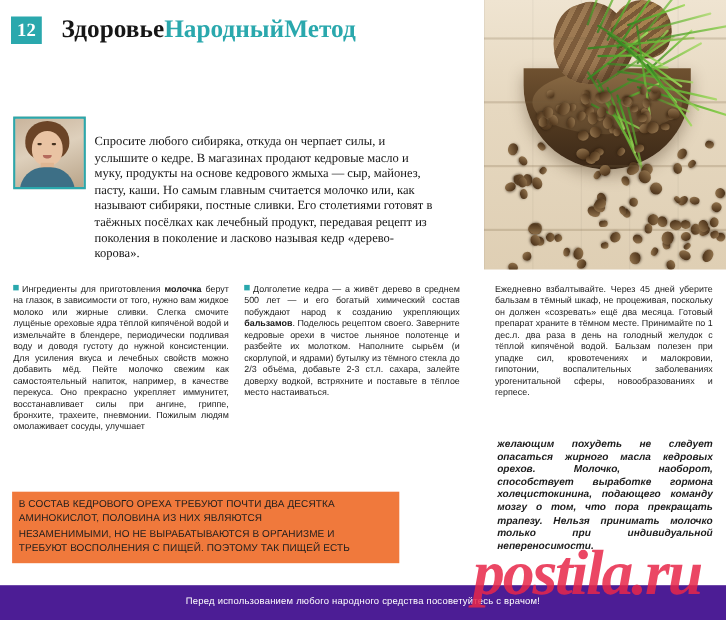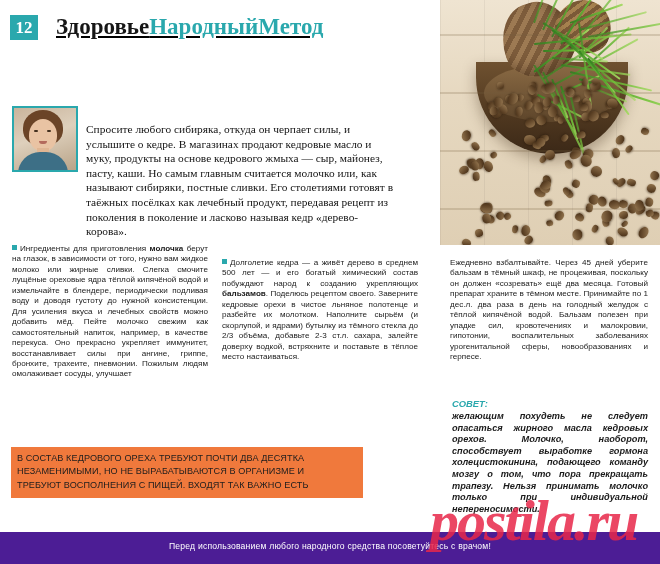--- a/index.html
+++ b/index.html
@@ -26,21 +26,20 @@
     text-align:center;
     letter-spacing:0px;
   }
   .masthead{
     position:absolute;left:56px;top:4px;
     font-family:"Liberation Serif", serif;
     font-weight:bold;
     font-size:23px;
     line-height:30px;
     white-space:nowrap;
-    text-decoration:underline;
   }
   .masthead .m-dark{color:#161616;}
   .masthead .m-teal{color:#2aa8ad;}
 
   
   .title{
     position:absolute;left:8px;top:36px;
     font-family:"Liberation Serif", serif;
     font-style:italic;
     font-weight:normal;
@@ -148,21 +147,21 @@
     line-height:10.45px;
     color:#1a1a1a;
     text-align:justify;
   }
   .col p{margin:0 0 8px 0;}
   .col b{font-weight:bold;}
   .sq{
     display:inline-block;width:5px;height:5px;
     background:#2aa8ad;margin-right:3px;vertical-align:1px;
   }
-  #col1{left:12px;top:244px;width:196px;}
+  #col1{left:12px;top:258px;width:196px;}
   #col2{left:222px;top:258px;width:196px;}
   #col3{left:450px;top:258px;width:198px;}
 
   
   .callout{
     position:absolute;left:11px;top:447px;width:352px;
     background:#f0793c;
     padding:5px 6px 6px 6px;
     box-sizing:border-box;
   }
@@ -421,26 +420,26 @@
     </div>
   <div class="col" id="col2">
       <p><span class="sq"></span><span>Долголетие кедра — а живёт дерево в среднем 500 лет — и его богатый химический состав побуждают народ к созданию укрепляющих </span><b>бальзамов</b><span>. Поделюсь рецептом своего. Заверните кедровые орехи в чистое льняное полотенце и разбейте их молотком. Наполните сырьём (и скорлупой, и ядрами) бутылку из тёмного стекла до 2/3 объёма, добавьте 2-3 ст.л. сахара, залейте доверху водкой, встряхните и поставьте в тёплое место настаиваться.</span></p>
     </div>
   <div class="col" id="col3">
       <p><span>Ежедневно взбалтывайте. Через 45 дней уберите бальзам в тёмный шкаф, не процеживая, поскольку он должен «созревать» ещё два месяца. Готовый препарат храните в тёмном месте. Принимайте по 1 дес.л. два раза в день на голодный желудок с тёплой кипячёной водой. Бальзам полезен при упадке сил, кровотечениях и малокровии, гипотонии, воспалительных заболеваниях урогенитальной сферы, новообразованиях и герпесе.</span></p>
     </div>
 
   <div class="callout" id="callout">
       <div>В СОСТАВ КЕДРОВОГО ОРЕХА ТРЕБУЮТ ПОЧТИ ДВА ДЕСЯТКА</div>
+      <div>АМИНОКИСЛОТ, ПОЛОВИНА ИЗ НИХ ЯВЛЯЮТСЯ</div>
       <div>НЕЗАМЕНИМЫМИ, НО НЕ ВЫРАБАТЫВАЮТСЯ В ОРГАНИЗМЕ И</div>
-      <div>ТРЕБУЮТ ВОСПОЛНЕНИЯ С ПИЩЕЙ. ВХОДЯТ ТАК ВАЖНО ЕСТЬ</div>
+      <div>ТРЕБУЮТ ВОСПОЛНЕНИЯ С ПИЩЕЙ. ПОЭТОМУ ТАК ПИЩЕЙ ЕСТЬ</div>
     </div>
 
   <div class="advice">
-    <div class="advice-title">СОВЕТ:</div>
     <div class="advice-body">желающим похудеть не следует опасаться жирного масла кедровых орехов. Молочко, наоборот, способствует выработке гормона холецистокинина, подающего команду мозгу о том, что пора прекращать трапезу. Нельзя принимать молочко только при индивидуальной непереносимости.</div>
   </div>
 
   <div class="footer">
     <span>Перед использованием любого народного средства посоветуйтесь с врачом!</span>
   </div>
 
   <div class="watermark">postila.ru</div>
 
 </div>

